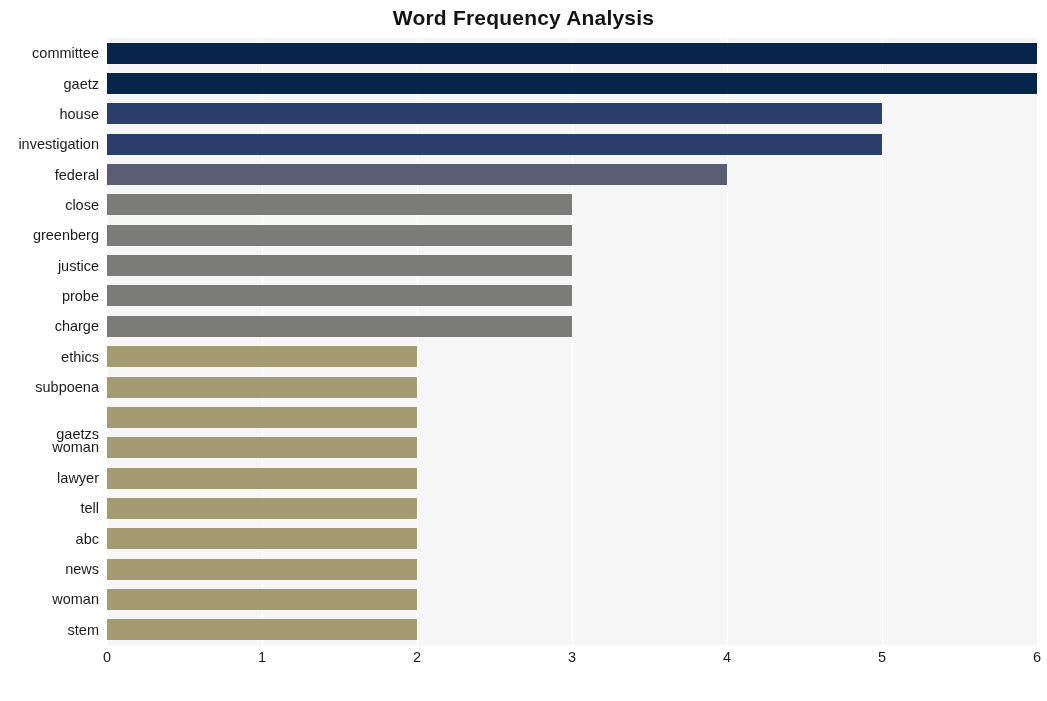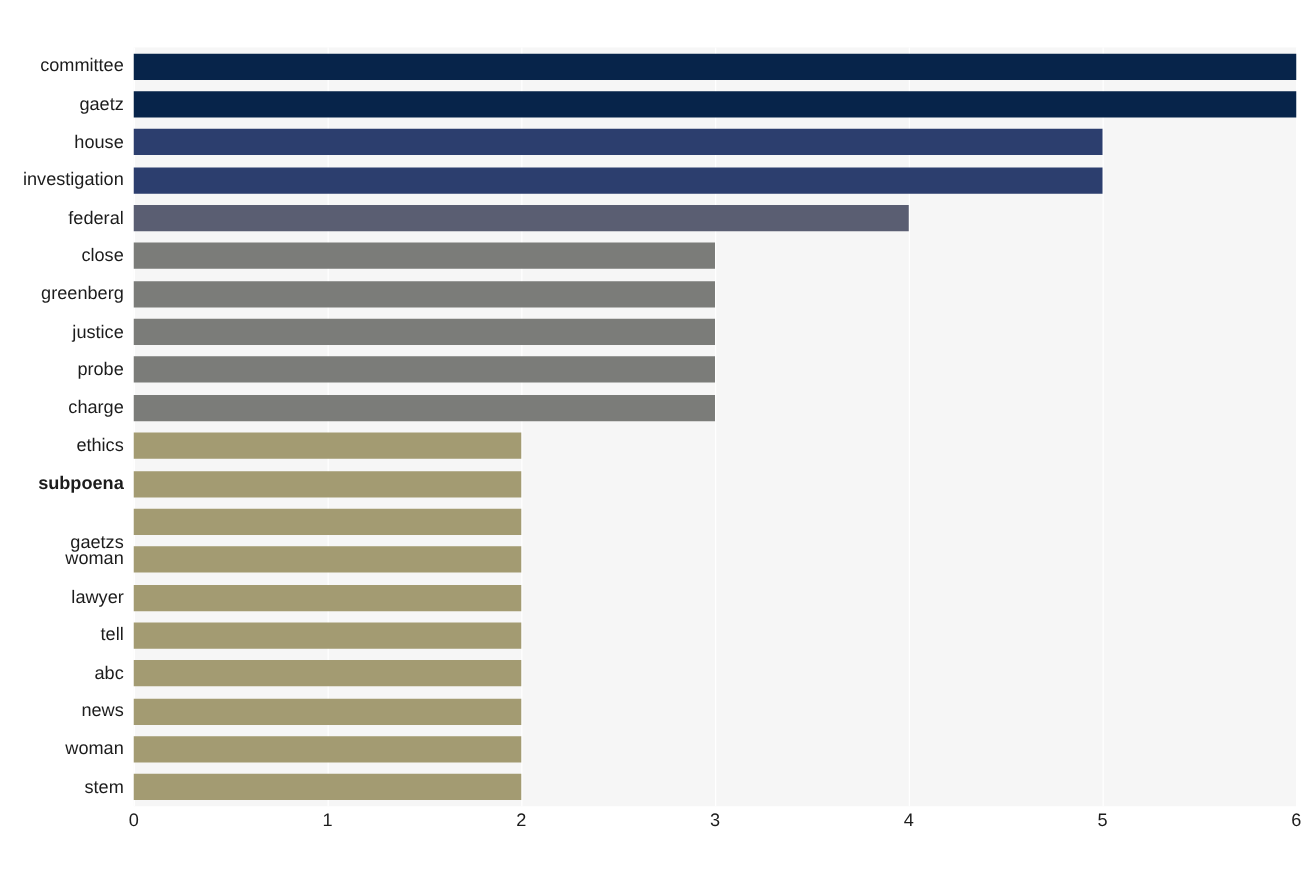--- a/index.html
+++ b/index.html
@@ -110,20 +110,21 @@
     text-align: center;
     font-size: 14.5px;
     color: #1c1c1c;
   }
 </style>
 </head>
 <body>
 
 <div id="figure">
 
+  <div id="chart-title">Word Frequency Analysis</div>
 
   <div id="plot-area">
     <div id="grid-layer">
         <div class="gridline" style="left: 0px;"></div>
         <div class="gridline" style="left: 155px;"></div>
         <div class="gridline" style="left: 310px;"></div>
         <div class="gridline" style="left: 465px;"></div>
         <div class="gridline" style="left: 620px;"></div>
         <div class="gridline" style="left: 775px;"></div>
         <div class="gridline" style="left: 930px;"></div>
@@ -197,21 +198,21 @@
       <div class="ylabel" style="top: 38.525px;">gaetz</div>
       <div class="ylabel" style="top: 68.875px; margin-left: 40px;">house</div>
       <div class="ylabel" style="top: 99.225px;">investigation</div>
       <div class="ylabel" style="top: 129.575px;">federal</div>
       <div class="ylabel" style="top: 159.925px;">close</div>
       <div class="ylabel" style="top: 190.275px;">greenberg</div>
       <div class="ylabel" style="top: 220.625px;">justice</div>
       <div class="ylabel" style="top: 250.975px; margin-left: 20px;">probe</div>
       <div class="ylabel" style="top: 281.325px;">charge</div>
       <div class="ylabel" style="top: 311.675px;">ethics</div>
-      <div class="ylabel" style="top: 342.025px; font-weight: bold;">subpoena</div>
+      <div class="ylabel" style="top: 342.025px;">subpoena</div>
       <div class="ylabel" style="top: 389px;">gaetzs</div>
       <div class="ylabel" style="top: 402px; text-align: center;">woman</div>
       <div class="ylabel" style="top: 433.075px; margin-left: 16px;">lawyer</div>
       <div class="ylabel" style="top: 463.425px;">tell</div>
       <div class="ylabel" style="top: 493.775px;">abc</div>
       <div class="ylabel" style="top: 524.125px;">news</div>
       <div class="ylabel" style="top: 554.475px;">woman</div>
       <div class="ylabel" style="top: 584.825px;">stem</div>
     </div>
 

